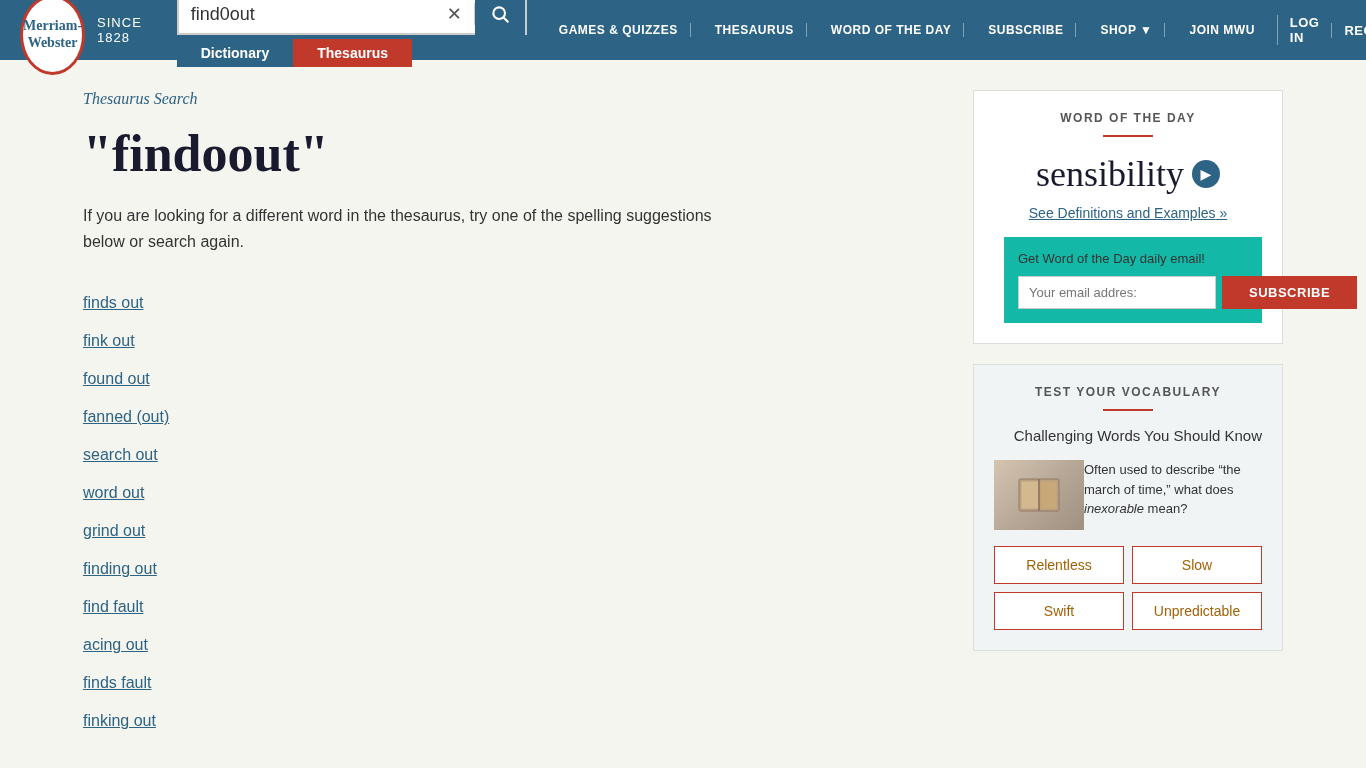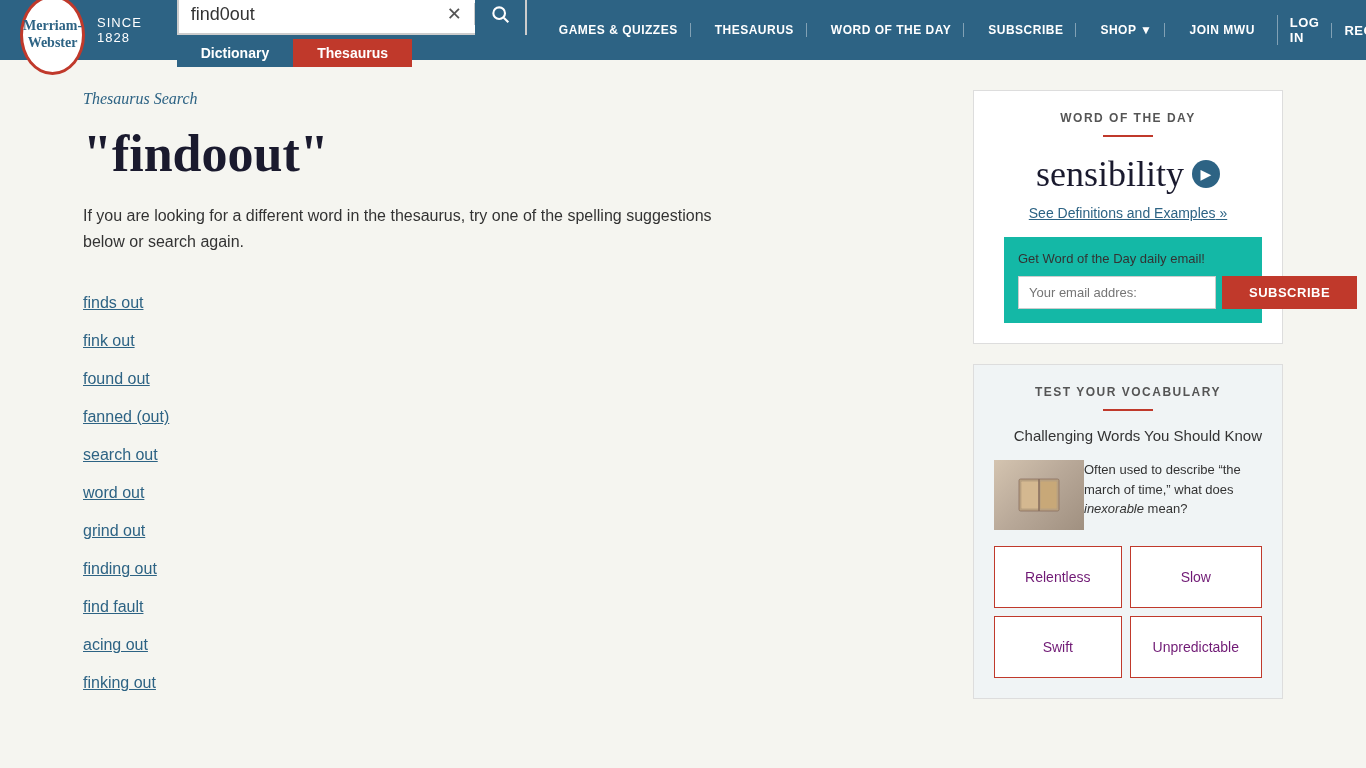--- a/index.html
+++ b/index.html
@@ -361,25 +361,25 @@
       font-style: italic;
     }
     .vocab-choices {
       display: grid;
       grid-template-columns: 1fr 1fr;
       gap: 8px;
     }
     .vocab-choice {
       border: 1px solid #c0392b;
       background: white;
-      padding: 22px;
+      padding: 10px;
       text-align: center;
       font-size: 14px;
       font-family: Arial, sans-serif;
-      color: #701a75;
+      color: #a16207;
       cursor: pointer;
       font-weight: normal;
     }
   </style>
 </head>
 <body>
 
 <header>
   <div class="header-top">
     <div class="logo-area">
@@ -461,20 +461,23 @@
       <li class="suggestion-item">
         <a class="suggestion-link">finding out</a>
       </li>
       <li class="suggestion-item">
         <a class="suggestion-link">find fault</a>
       </li>
       <li class="suggestion-item">
         <a class="suggestion-link">acing out</a>
       </li>
       <li class="suggestion-item">
+        <a class="suggestion-link">finds fault</a>
+      </li>
+      <li class="suggestion-item">
         <a class="suggestion-link">finking out</a>
       </li>
     </ul>
   </main>
 
   <aside class="sidebar">
 
     <div class="sidebar-card">
       <div class="sidebar-section-title">WORD OF THE DAY</div>
       <div class="sidebar-divider"></div>

